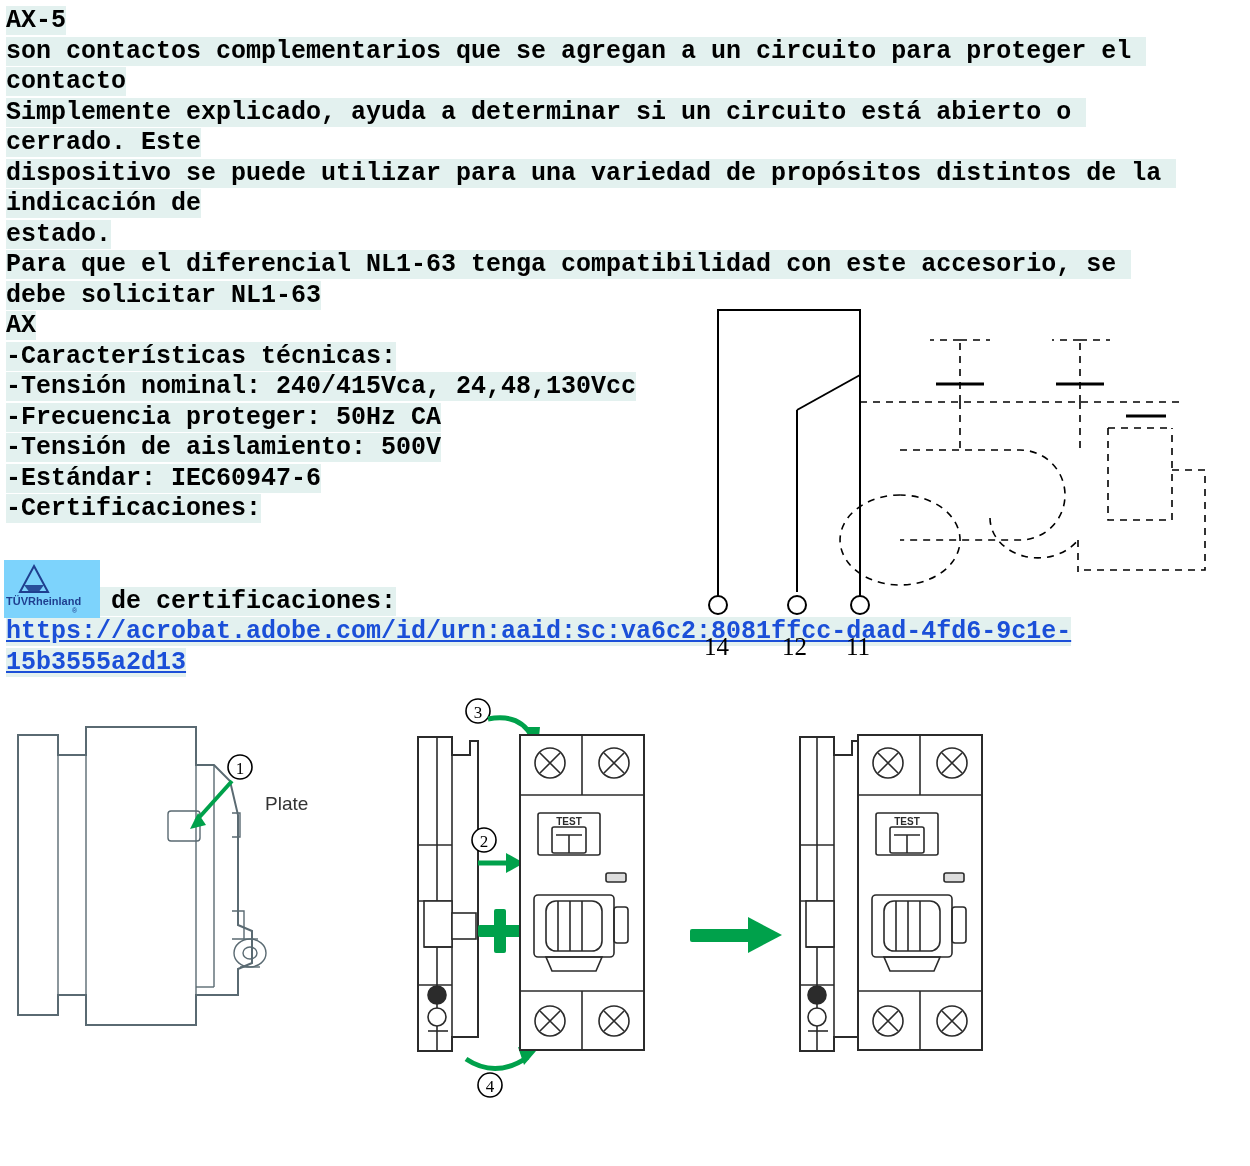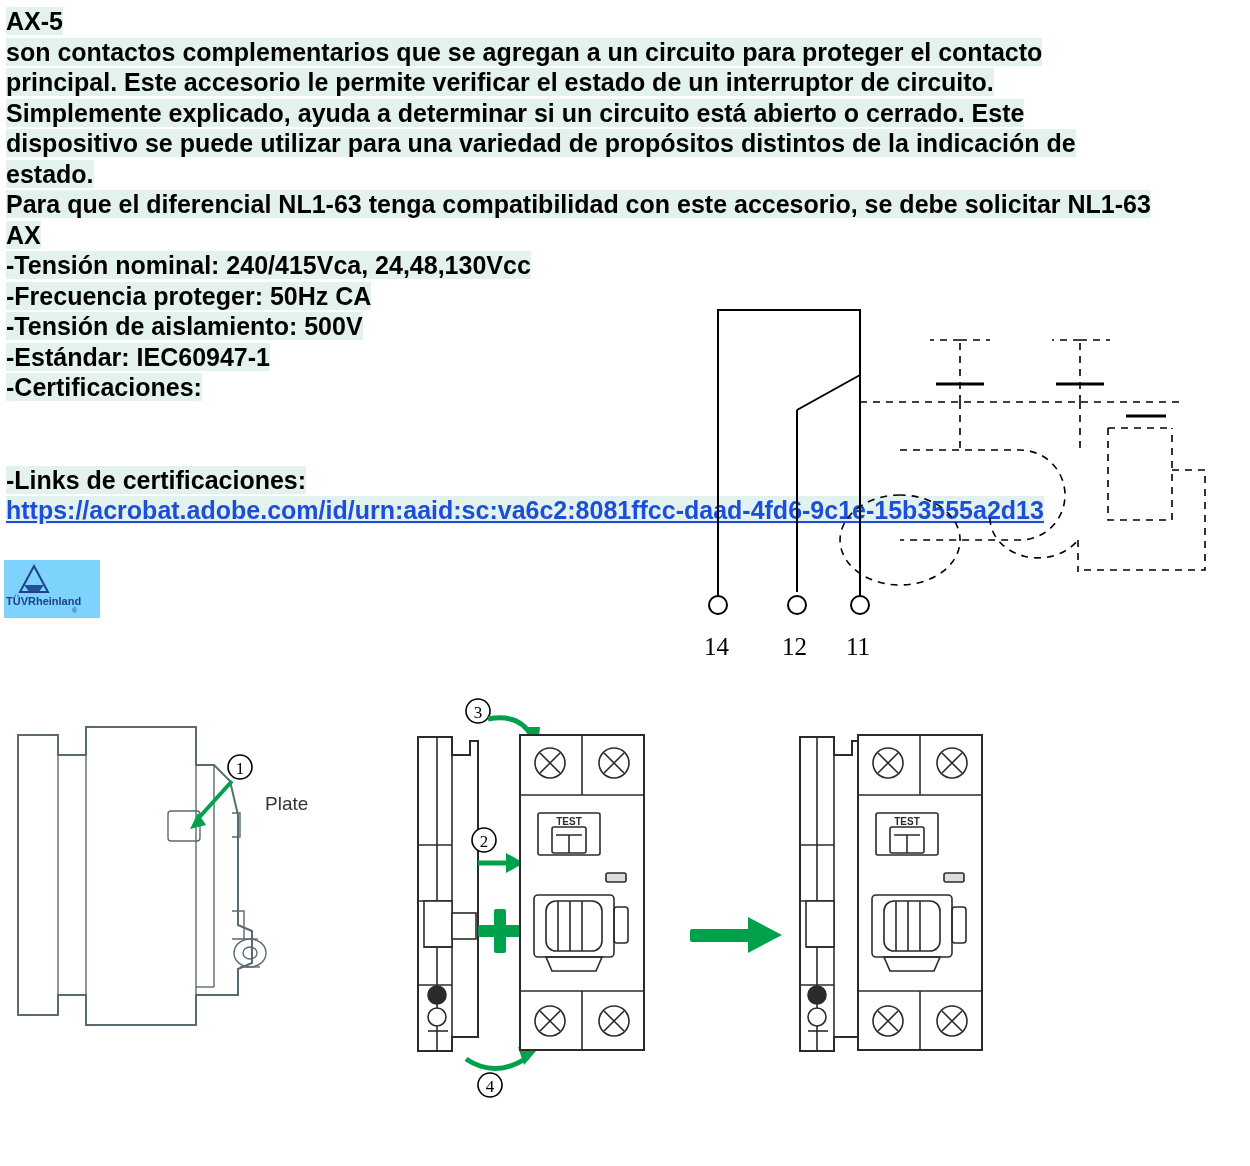--- a/index.html
+++ b/index.html
@@ -23,21 +23,21 @@
   }
 
   
   .text-block {
     position: absolute;
     left: 6px;
     top: 6px;
     width: 1180px;
   }
   .line {
-    font-family: Liberation Sans, sans-serif;
+    font-family: Liberation Mono, monospace;
     font-weight: bold;
     font-size: 25px;
     line-height: 30.5px;
     color: #000;
     white-space: pre-wrap;
   }
   .hl {
     background: #e3f1ef;
     box-decoration-break: clone;
     -webkit-box-decoration-break: clone;
@@ -79,30 +79,30 @@
   }
 </style>
 </head>
 <body>
 
 <div id="page">
 
   <div class="text-block">
     <div class="line"><span class="hl">AX-5</span></div>
     <div class="line"><span class="hl">son contactos complementarios que se agregan a un circuito para proteger el contacto</span></div>
-    <div class="line"><span class="hl">principal. Este accesorio le permite verificar el estado de un interruptor de circuito.</span></div>
     <div class="line"><span class="hl">Simplemente explicado, ayuda a determinar si un circuito está abierto o cerrado. Este</span></div>
     <div class="line"><span class="hl">dispositivo se puede utilizar para una variedad de propósitos distintos de la indicación de</span></div>
     <div class="line"><span class="hl">estado.</span></div>
     <div class="line"><span class="hl">Para que el diferencial NL1-63 tenga compatibilidad con este accesorio, se debe solicitar NL1-63</span></div>
     <div class="line"><span class="hl">AX</span></div>
+    <div class="line"><span class="hl">-Características técnicas:</span></div>
     <div class="line"><span class="hl">-Tensión nominal: 240/415Vca, 24,48,130Vcc</span></div>
     <div class="line"><span class="hl">-Frecuencia proteger: 50Hz CA</span></div>
     <div class="line"><span class="hl">-Tensión de aislamiento: 500V</span></div>
-    <div class="line"><span class="hl">-Estándar: IEC60947-1</span></div>
+    <div class="line"><span class="hl">-Estándar: IEC60947-6</span></div>
     <div class="line"><span class="hl">-Certificaciones:</span></div>
     <div style="height:62px"></div>
     <div class="line"><span class="hl">-Links de certificaciones:</span></div>
     <div class="line link-line"><span class="hl">https://acrobat.adobe.com/id/urn:aaid:sc:va6c2:8081ffcc-daad-4fd6-9c1e-15b3555a2d13</span></div>
   </div>
 
   <div class="tuv">
     <svg width="96" height="58" viewBox="0 0 96 58" xmlns="http://www.w3.org/2000/svg">
       <g fill="none" stroke="#1f3f8f" stroke-width="2">
         <path d="M30 6 L44 32 L16 32 Z"></path>

